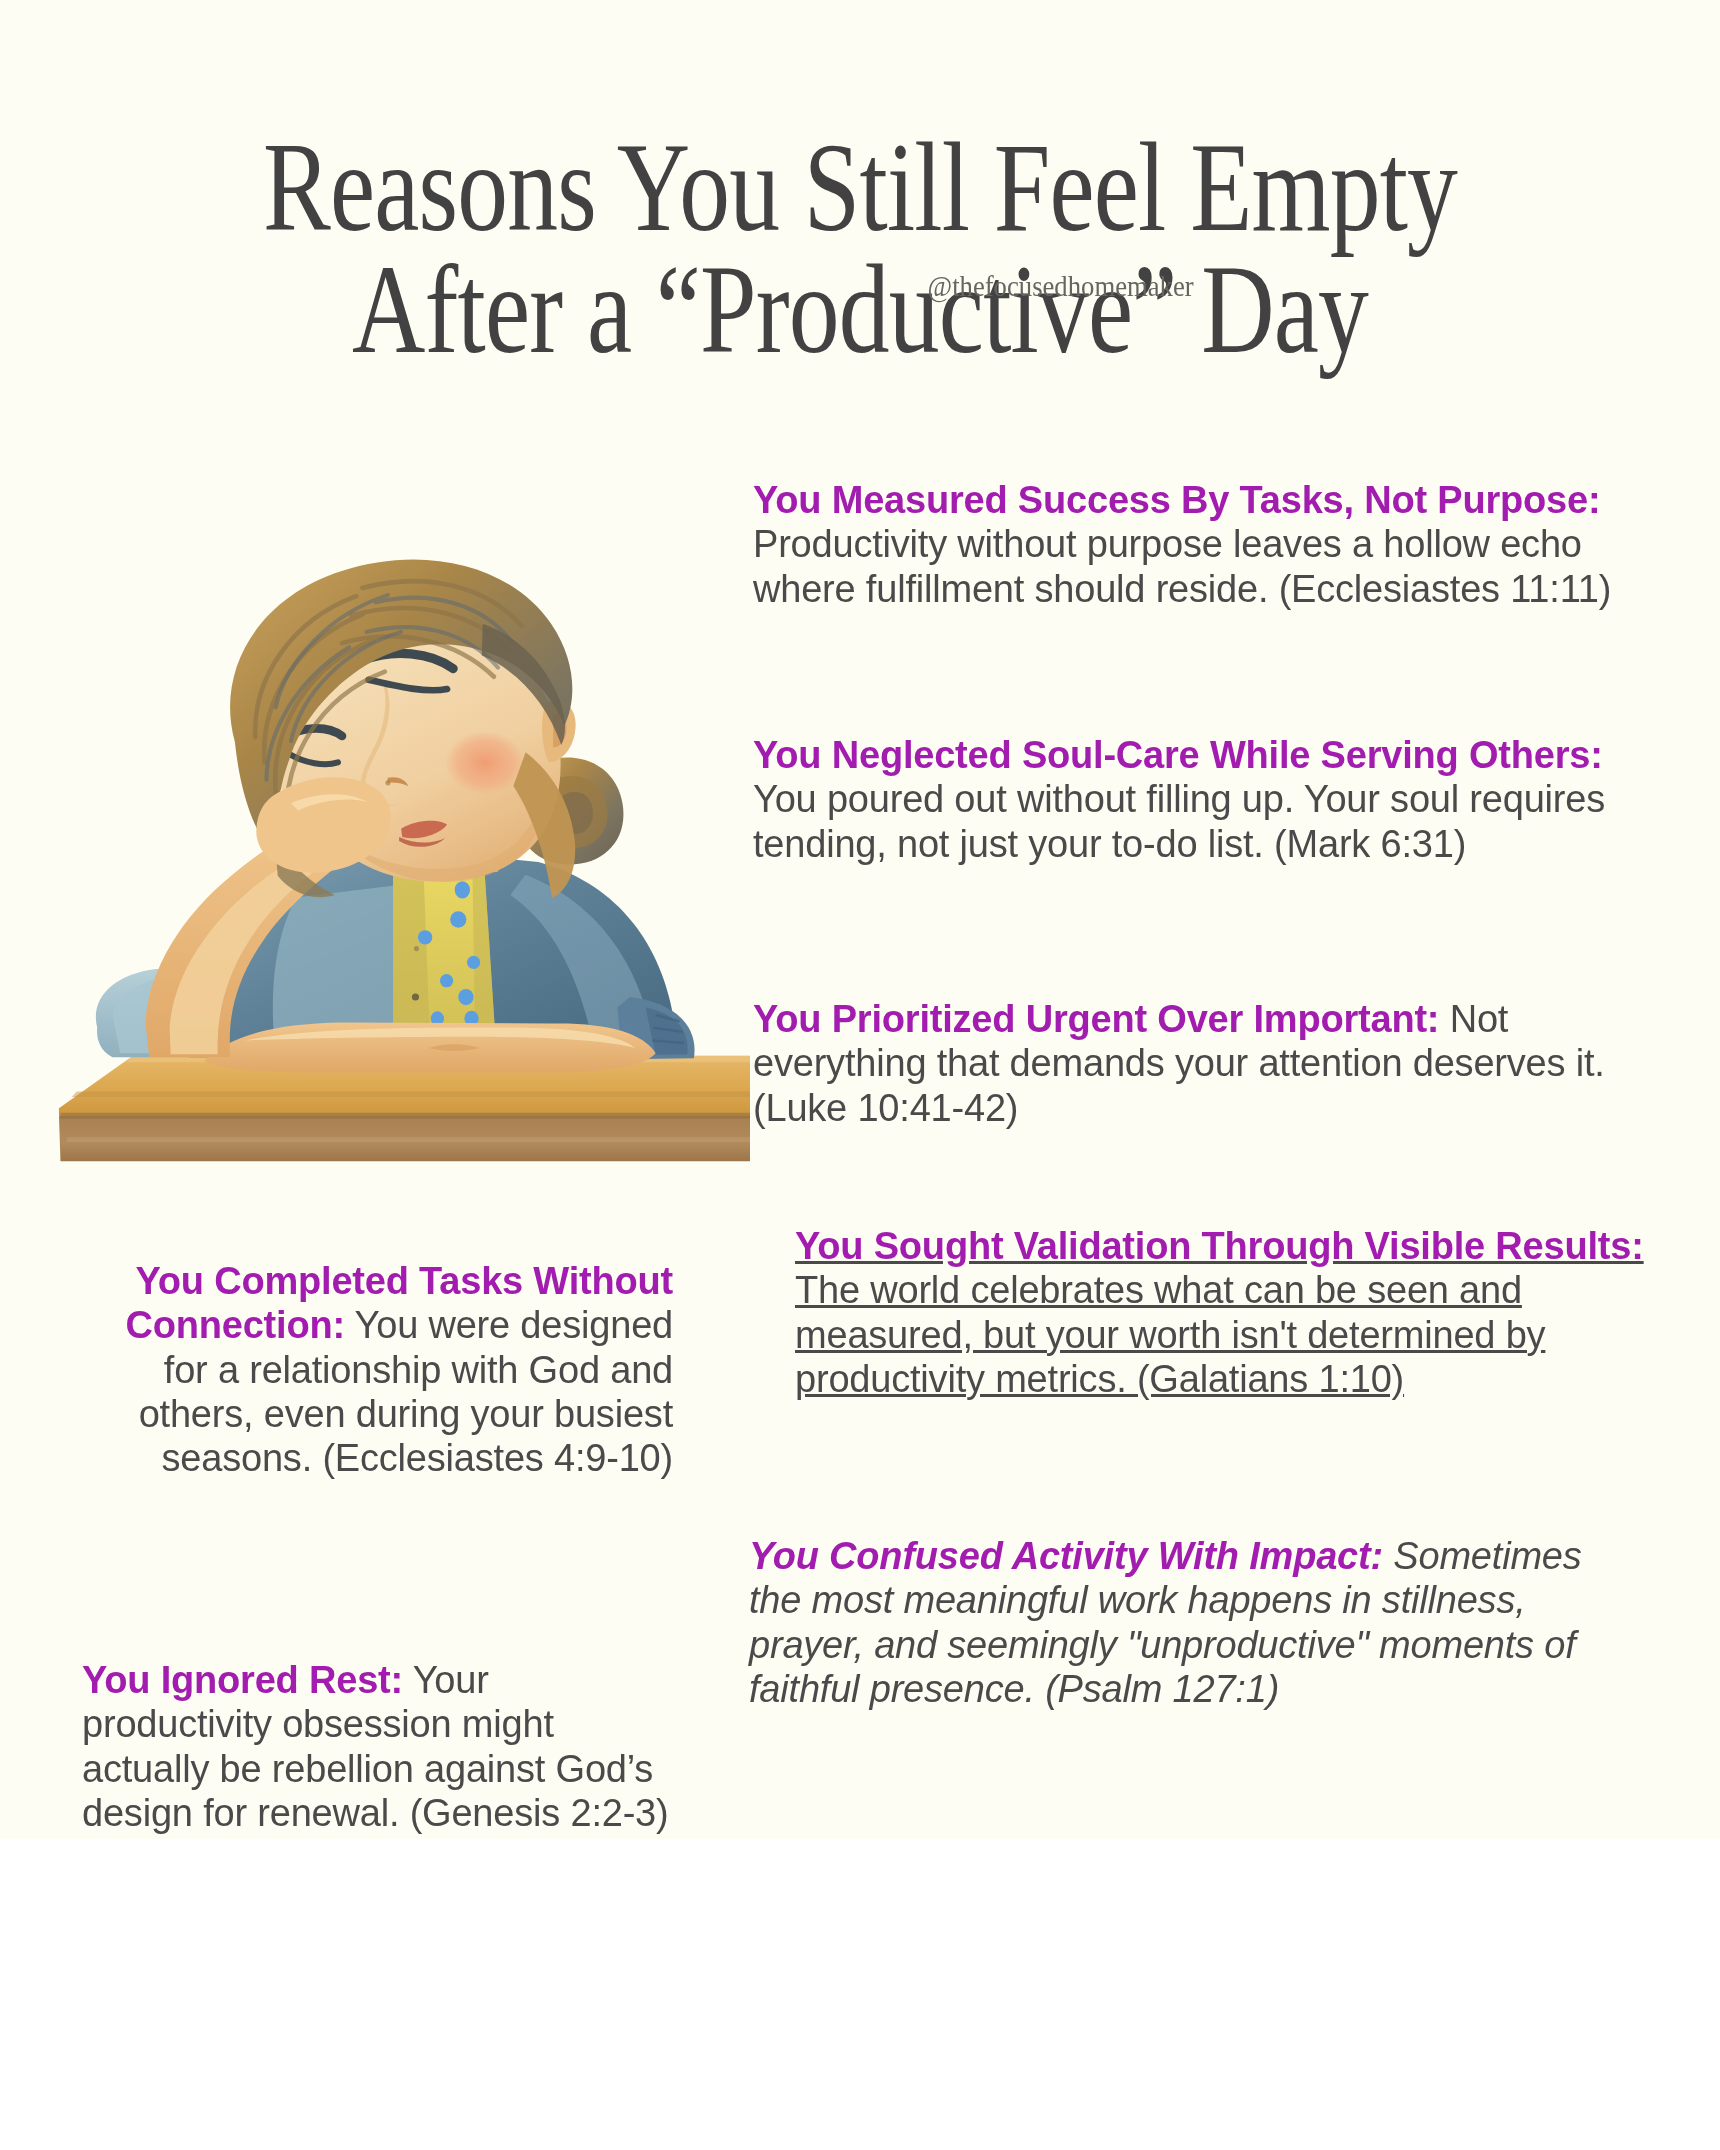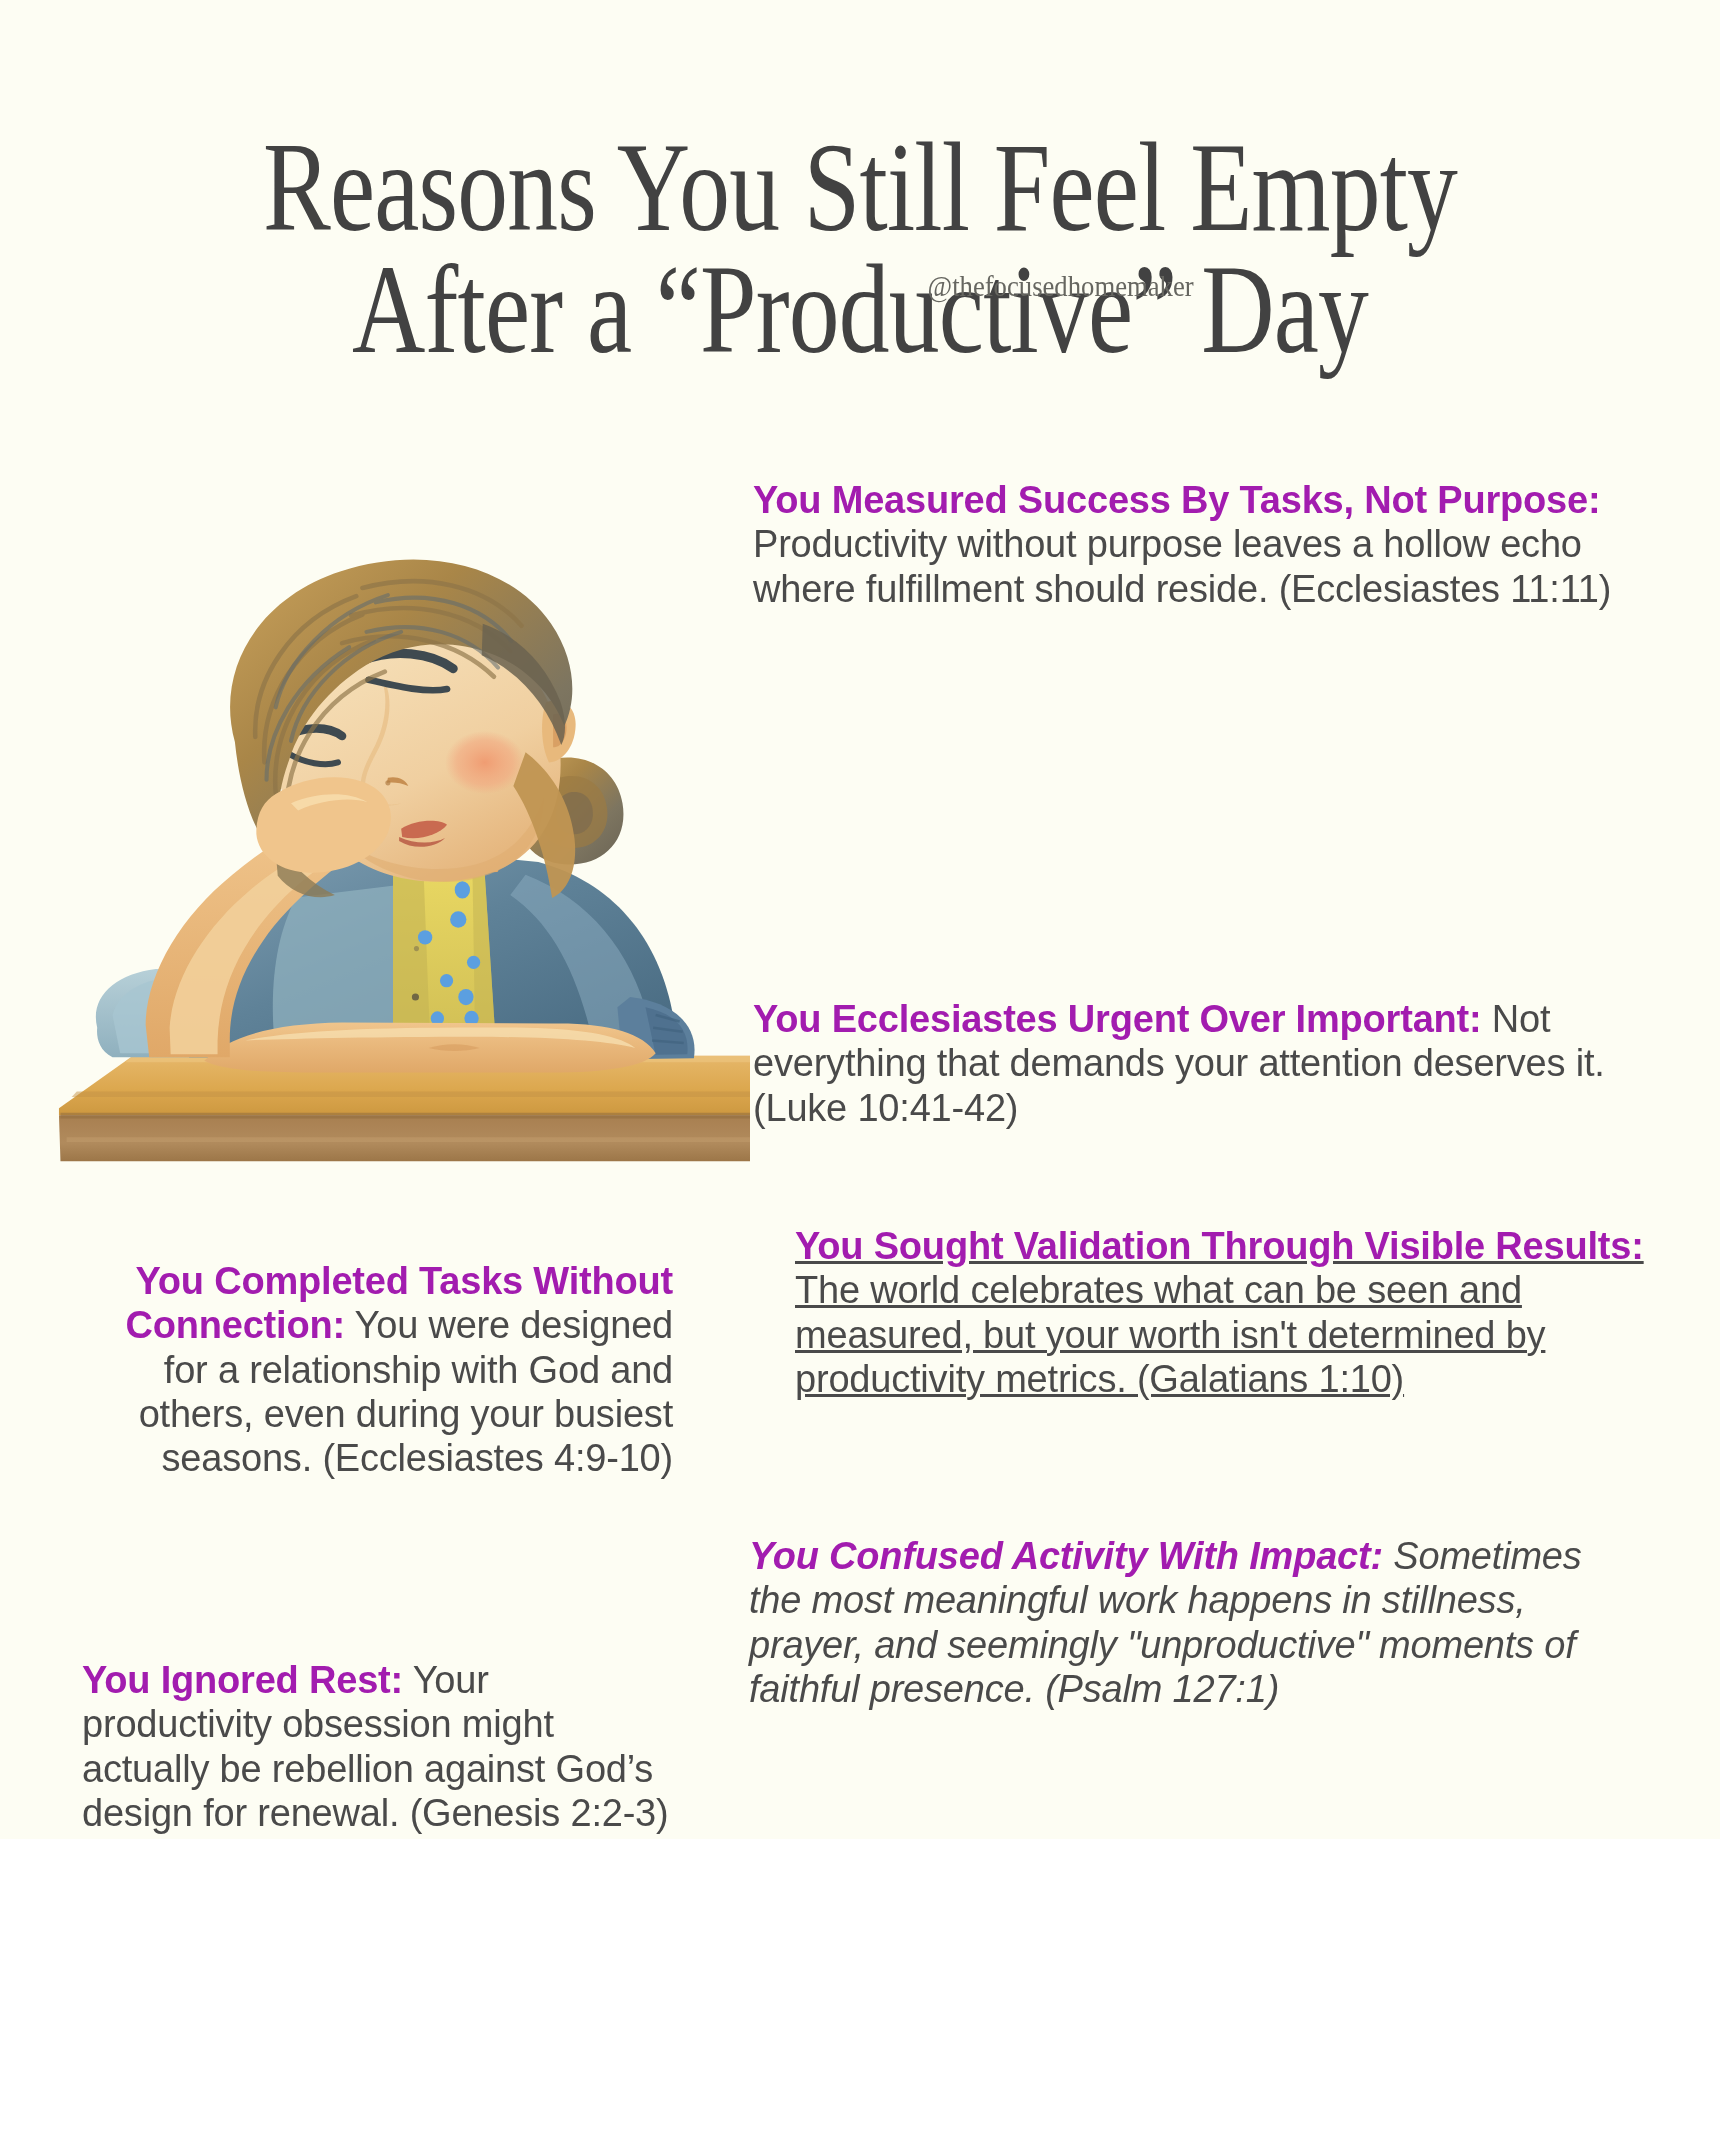--- a/index.html
+++ b/index.html
@@ -313,23 +313,26 @@
                  C668 728, 600 760, 530 756 C470 752, 430 716, 432 672 C434 636, 448 616, 470 602 Z" fill="#f0c58c"></path>
         <path d="M500 620 C552 598, 612 596, 650 618 C620 608, 562 612, 514 634 Z" fill="#f7dcab" opacity="0.9"></path>
       </g>
     </svg>
   </div>
 
   <div class="item" id="item-1">
     <span class="lead">You Measured Success By Tasks, Not Purpose:</span><span> Productivity without purpose leaves a hollow echo where fulfillment should reside. (Ecclesiastes 11:11)</span>
   </div>
 
+  <div class="item" id="item-2">
+    <span class="lead">You Neglected Soul-Care While Serving Others:</span><span> You poured out without filling up. Your soul requires tending, not just your to-do list. (Mark 6:31)</span>
+  </div>
 
   <div class="item" id="item-3">
-    <span class="lead">You Ecclesiastes Urgent Over Important:</span><span> Not everything that demands your attention deserves it. (Luke 10:41-42)</span>
+    <span class="lead">You Prioritized Urgent Over Important:</span><span> Not everything that demands your attention deserves it. (Luke 10:41-42)</span>
   </div>
 
   <div class="item" id="item-4">
     <span class="lead">You Sought Validation Through Visible Results:</span><span> The world celebrates what can be seen and measured, but your worth isn't determined by productivity metrics. (Galatians 1:10)</span>
   </div>
 
   <div class="item" id="item-5">
     <span class="lead">You Confused Activity With Impact:</span><span> Sometimes the most meaningful work happens in stillness, prayer, and seemingly "unproductive" moments of faithful presence. (Psalm 127:1)</span>
   </div>
 

